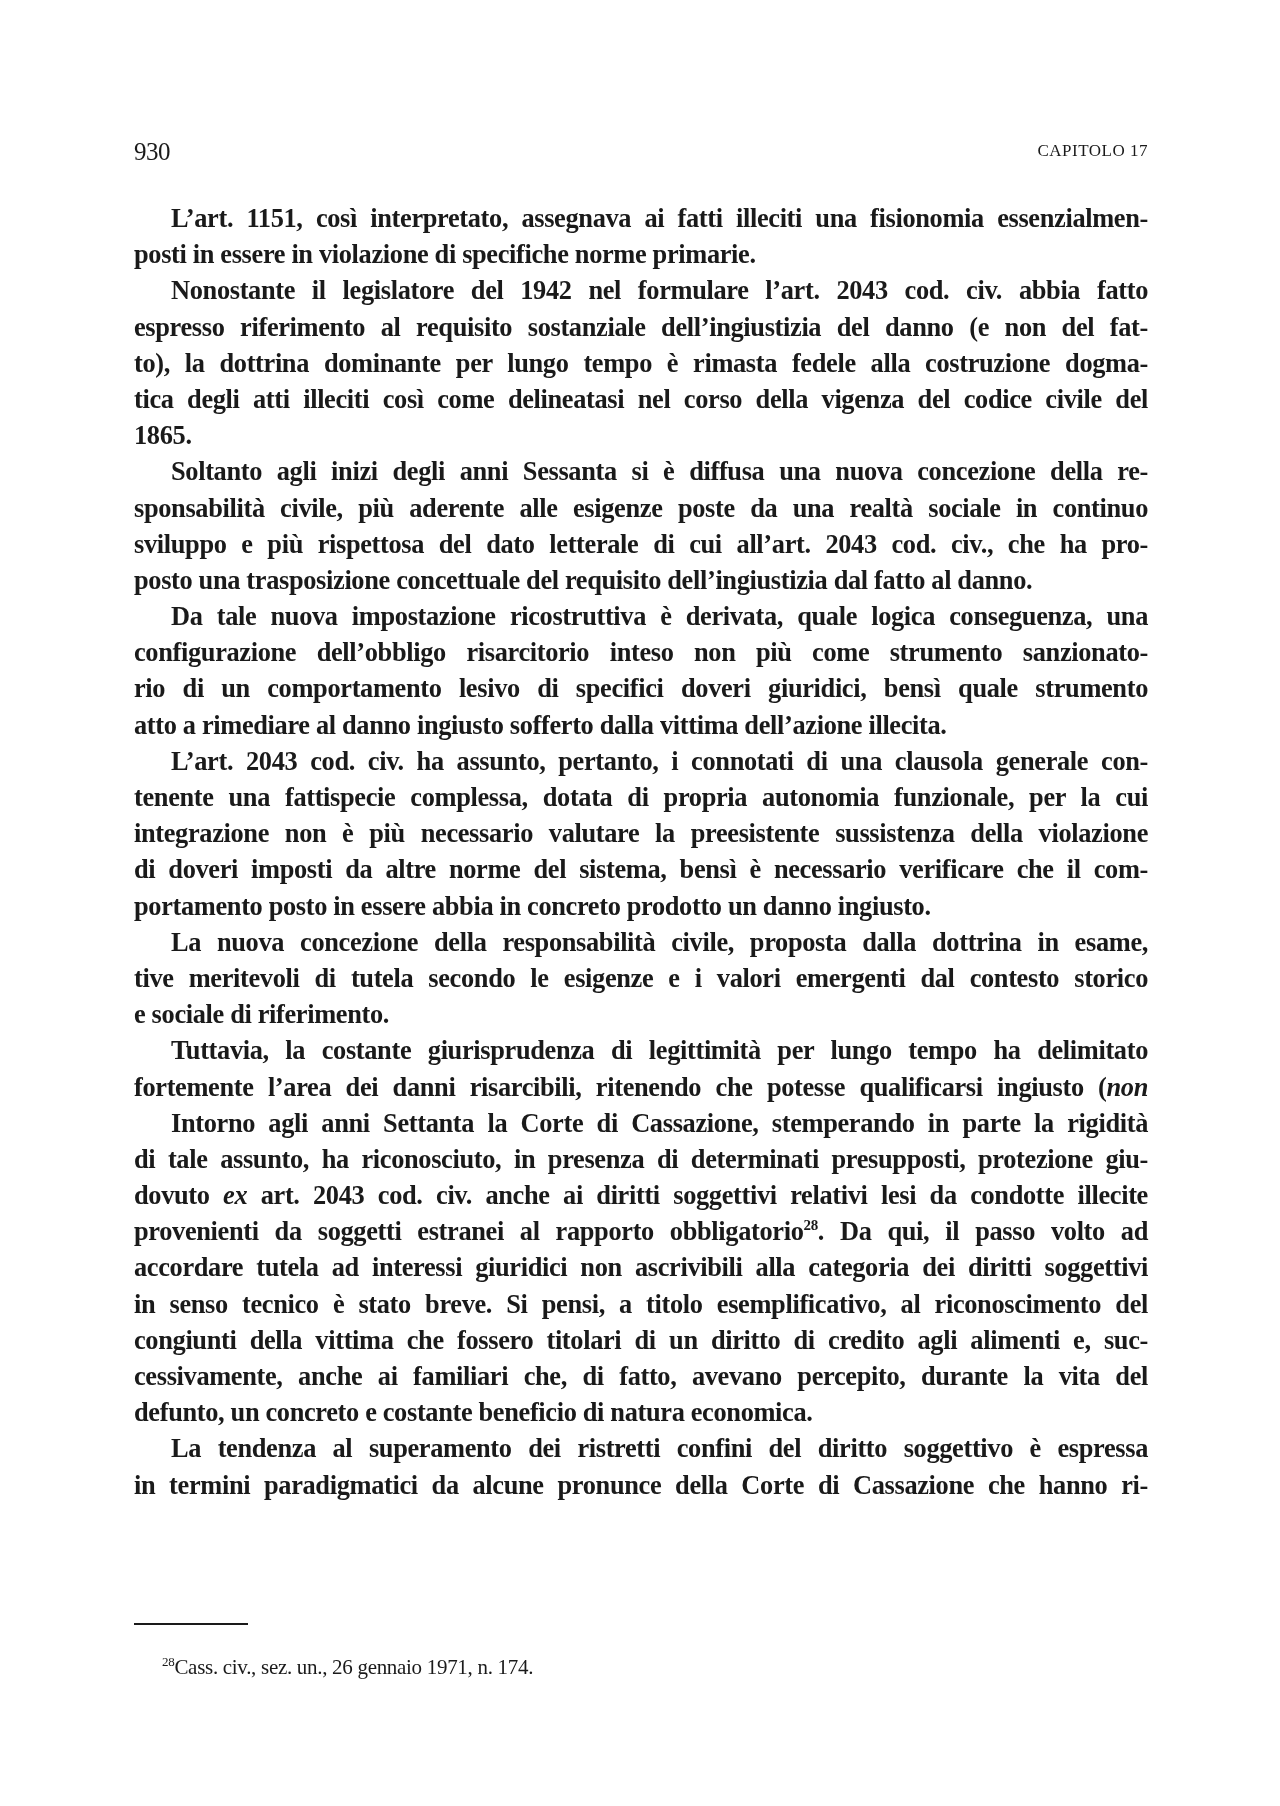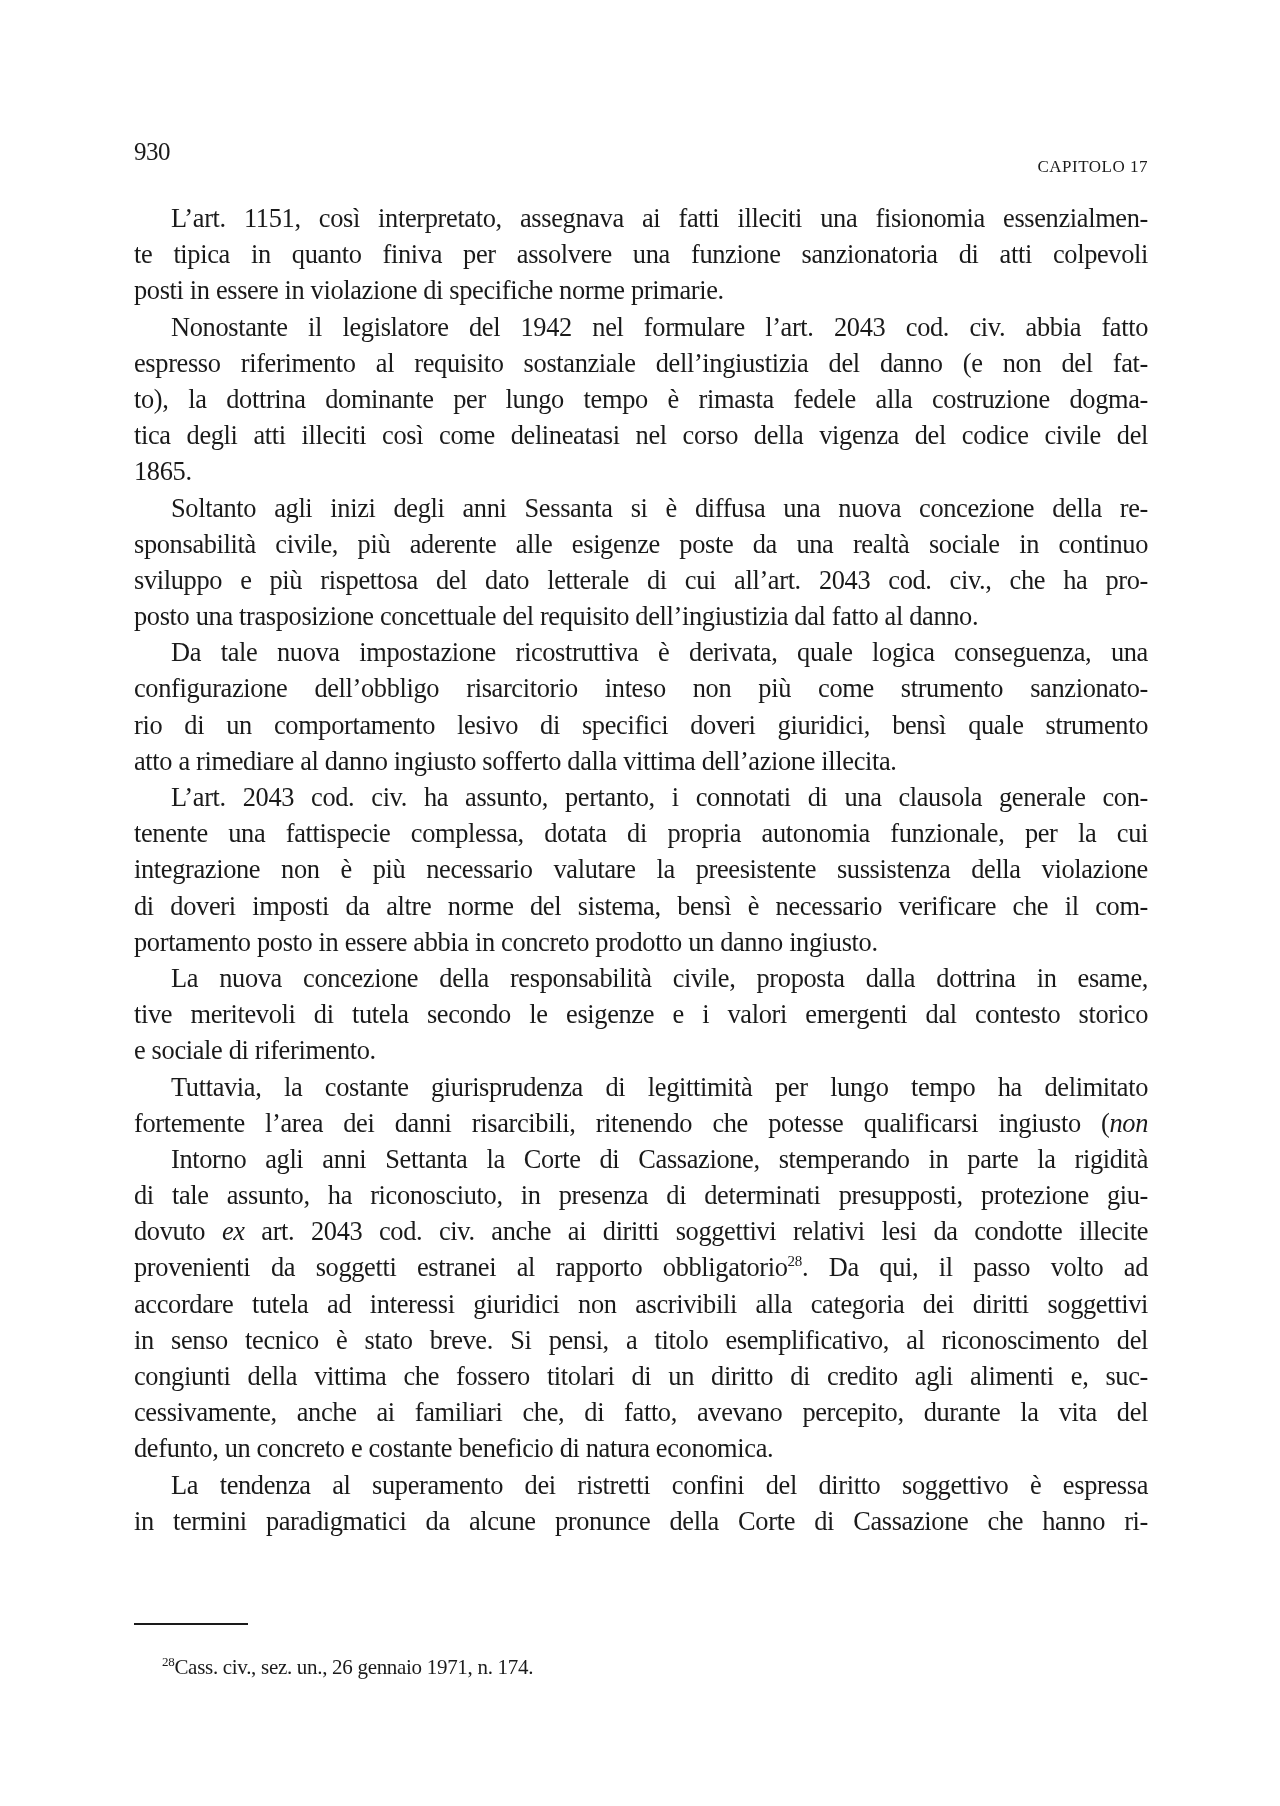--- a/index.html
+++ b/index.html
@@ -1,42 +1,41 @@
 <!DOCTYPE html>
 <html><head>
   <meta charset="utf-8">
   <style>
     html, body { margin: 0; padding: 0; background: #ffffff; }
     body { width: 1280px; height: 1806px; position: relative; overflow: hidden; color: #1a1a1a; font-family: "Liberation Serif", "DejaVu Serif", serif; }
     .page-header { position: absolute; left: 134px; top: 138px; width: 1014px; height: 30px; }
     .page-number { position: absolute; left: 0; top: 0; font-size: 25px; letter-spacing: -0.5px; }
-    .running-head { position: absolute; right: 0; top: 3px; font-size: 17px; letter-spacing: 0.5px; margin-top: 16px; }
+    .running-head { position: absolute; right: 0; top: 3px; font-size: 17px; letter-spacing: 0.5px; }
     .body-text { position: absolute; left: 134px; top: 200px; width: 1014px; font-size: 26.4px; line-height: 36.2px; letter-spacing: -0.35px; }
-    .line { display: block; white-space: nowrap; text-align: justify; text-align-last: justify; height: 36.2px; }
+    .line { display: block; white-space: nowrap; text-align: justify; text-align-last: justify; height: 36.2px; font-weight: bold; }
     .line.last { text-align-last: left; }
     .line.indent { padding-left: 37px; }
     .sup { font-size: 15px; vertical-align: 10px; line-height: 0; }
     .footnote-rule { position: absolute; left: 134px; top: 1623px; width: 114px; height: 0; border-top: 2px solid #1a1a1a; }
     .footnote { position: absolute; left: 162px; top: 1655px; font-size: 21px; letter-spacing: -0.3px; white-space: nowrap; }
     .footnote .fn-mark { font-size: 13px; vertical-align: 8px; line-height: 0; }
     i { font-style: italic; }
   </style>
 </head>
 <body>
 
 <div class="page-header">
   <span class="page-number">930</span>
   <span class="running-head">CAPITOLO 17</span>
 </div>
 
 <div class="body-text">
 
   <div>
     <span class="line indent">L’art. 1151, così interpretato, assegnava ai fatti illeciti una fisionomia essenzialmen-</span>
-    <span class="line">te tipica in quanto finiva per assolvere una funzione sanzionatoria di atti colpevoli</span>
     <span class="line last">posti in essere in violazione di specifiche norme primarie.</span>
   </div>
 
   <div>
     <span class="line indent">Nonostante il legislatore del 1942 nel formulare l’art. 2043 cod. civ. abbia fatto</span>
     <span class="line">espresso riferimento al requisito sostanziale dell’ingiustizia del danno (e non del fat-</span>
     <span class="line">to), la dottrina dominante per lungo tempo è rimasta fedele alla costruzione dogma-</span>
     <span class="line">tica degli atti illeciti così come delineatasi nel corso della vigenza del codice civile del</span>
     <span class="line last">1865.</span>
   </div>

